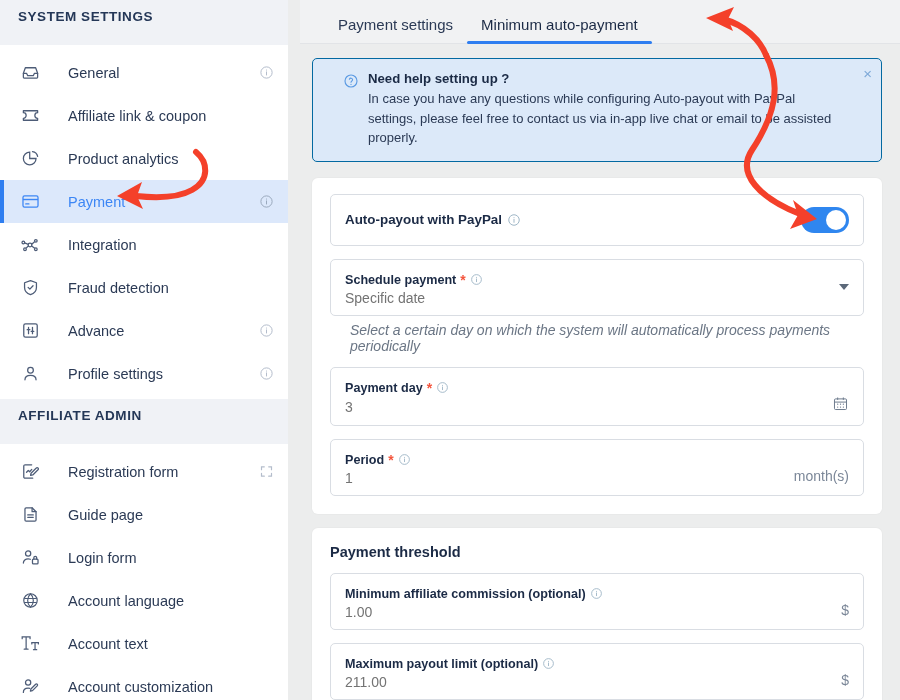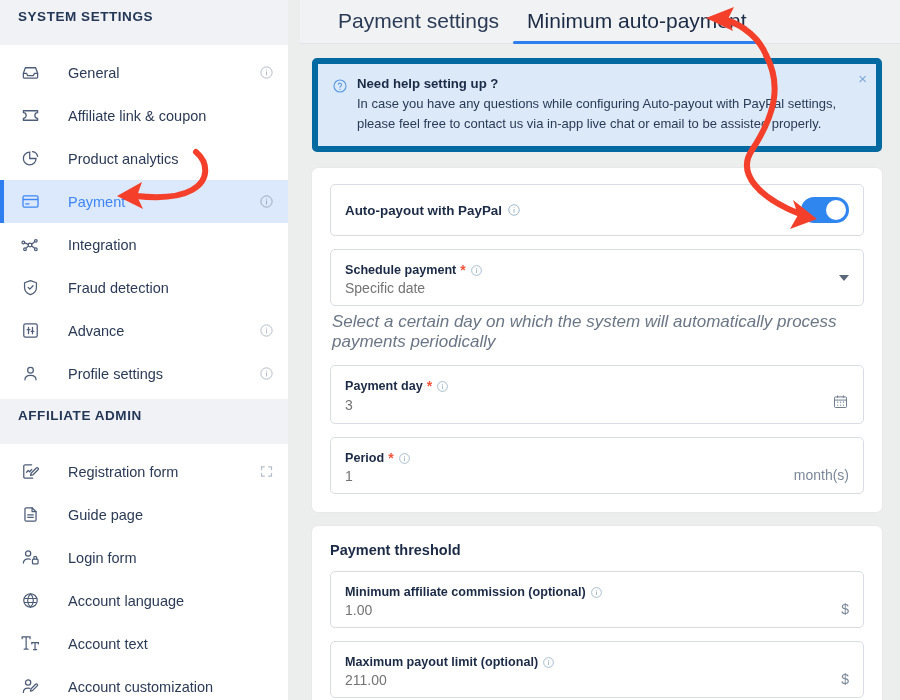--- a/index.html
+++ b/index.html
@@ -44,34 +44,34 @@
   .gutter { width: 12px; flex: 0 0 12px; background: #eceded; height:700px; }
 
   
   .main { flex: 1 1 auto; height: 700px; position: relative; background: #eceded; overflow: hidden; }
 
   .tabbar {
     height: 44px; background: #f1f2f3; display: flex; align-items: flex-end;
     border-bottom: 1px solid #e2e4e7; padding-left: 24px; position: relative;
   }
   .tab {
-    font-size: 21px; color: #2b3a55; padding: 0 14px 10px 14px; cursor: pointer;
+    font-size: 15px; color: #2b3a55; padding: 0 14px 10px 14px; cursor: pointer;
     position: relative; font-weight: 400; white-space: nowrap;
   }
   .tab.active { color: #1b2a45; }
   .tab.active::after {
     content: ""; position: absolute; left: 0; right: 0; bottom: -1px; height: 3px;
     background: #2f7ef0; border-radius: 2px;
   }
 
   .scroll-area { padding: 14px 18px 0 12px; height: 656px; }
 
   .notice {
-    position: relative; background: #dce9f9; border: 6px solid #0369a1;
-    border-radius: 5px; padding: 12px 34px 13px 14px; display: flex; gap: 9px;
+    position: relative; background: #dce9f9; border: 1px solid #0369a1;
+    border-radius: 5px; padding: 12px 34px 13px 30px; display: flex; gap: 9px;
     margin: 0 0 16px 0;
   }
   .notice .qicon { flex: 0 0 16px; margin-top: 2px; color: #5b9ae3; }
   .notice .ntitle { font-size: 13.2px; font-weight: bold; color: #1b2a45; margin-bottom: 3px; }
   .notice .nbody { font-size: 13px; color: #2b3a55; line-height: 1.5; }
   .notice .nclose {
     position: absolute; top: 7px; right: 9px; color: #7ea9d8; font-size: 15px;
     cursor: pointer; line-height: 1;
   }
 
@@ -89,22 +89,22 @@
   .field-label {
     font-size: 12.6px; font-weight: bold; color: #1b2a45;
     display: flex; align-items: center; gap: 4px;
   }
   .req { color: #f4553d; font-size: 14px; line-height: 1; }
   .field-value { font-size: 14px; color: #737373; margin-top: 3px; }
   .field-row { display: flex; align-items: center; }
   .field-row .grow { flex: 1 1 auto; }
   .suffix { font-size: 14px; color: #7b8798; }
   .hint {
-    font-size: 17px; color: #6b7685; font-style: italic;
-    margin: -7px 0 13px 2px;
+    font-size: 14px; color: #6b7685; font-style: italic;
+    margin: -7px 0 13px 20px;
   }
 
   .toggle-field {
     border: 1px solid #d9dde3; border-radius: 5px; background: #fff;
     padding: 0 14px; height: 52px; display: flex; align-items: center;
     margin-bottom: 13px;
   }
   .toggle-label { font-size: 13.4px; font-weight: bold; color: #1b2a45; display:flex; align-items:center; gap:5px; }
   .switch {
     margin-left: auto; width: 48px; height: 26px; border-radius: 13px;

